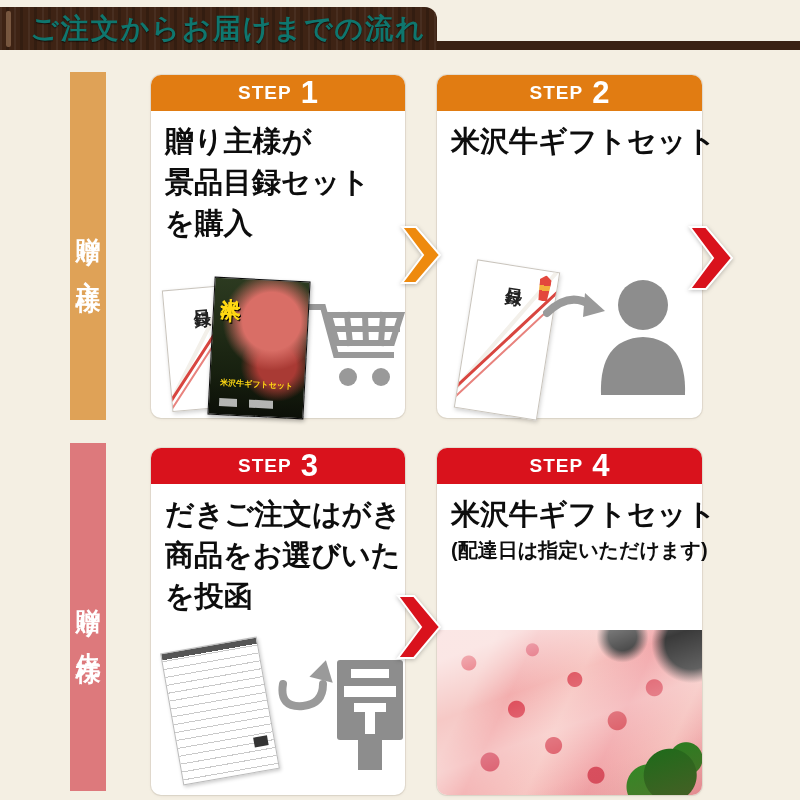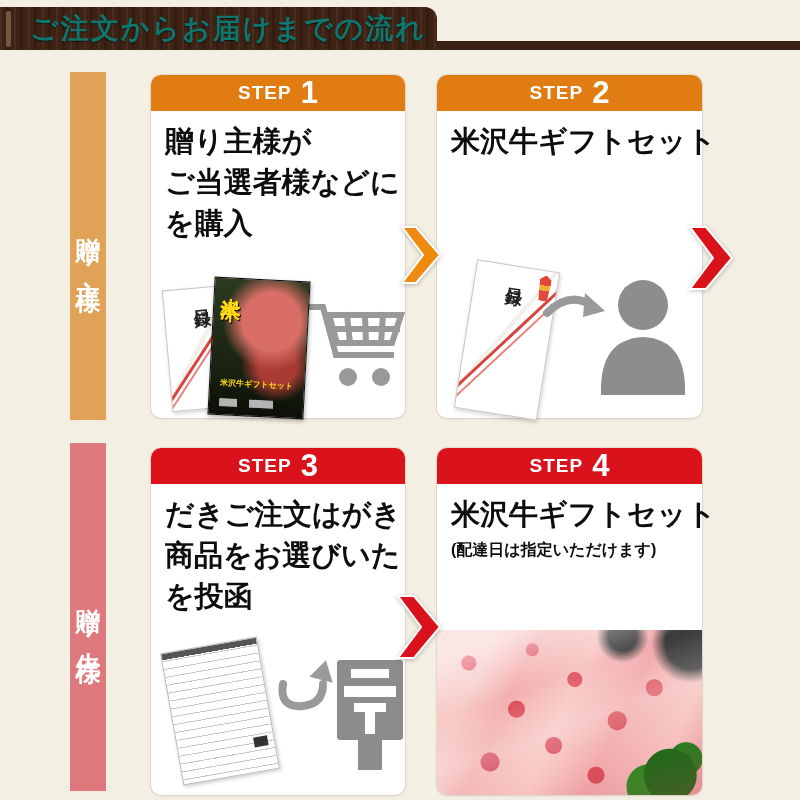--- a/index.html
+++ b/index.html
@@ -45,21 +45,21 @@
   .card-3{left:151px;top:448px;width:254px;height:347px;}
   .card-4{left:437px;top:448px;width:265px;height:347px;}
   .card-head{
     height:36px;border-radius:10px 10px 0 0;
     display:flex;align-items:center;justify-content:center;gap:9px;color:#fff;
   }
   .step-word{font-size:19px;font-weight:bold;letter-spacing:1px;}
   .step-num{font-size:31px;font-weight:bold;line-height:1;position:relative;top:-1px;}
   .card-body{padding:10px 12px 0 14px;}
   .body-line{font-size:29px;font-weight:bold;color:#0d0d0d;line-height:41px;white-space:nowrap;}
-  .note-line{font-size:16px;font-weight:bold;color:#0d0d0d;line-height:26px;margin-top:2px;white-space:nowrap;}
+  .note-line{font-size:20px;font-weight:bold;color:#0d0d0d;line-height:26px;margin-top:2px;white-space:nowrap;}
 
   
   .chev{filter:drop-shadow(0 1px 2px rgba(0,0,0,.25));}
   .chev-1{left:399px;top:224px;}
   .chev-2{left:687px;top:224px;}
   .chev-3{left:395px;top:593px;}
 
   
   .envelope{
     background:#fff;border:1px solid #c9c4bc;box-shadow:1px 2px 4px rgba(0,0,0,.18);
@@ -164,21 +164,21 @@
   <span class="vtext">贈り先様</span>
 </div>
 
 <div class="abs card card-1">
   <div class="card-head" style="background-color: rgb(225, 124, 18);">
     <span class="step-word">STEP</span>
     <span class="step-num">1</span>
   </div>
   <div class="card-body">
     <div class="body-line">贈り主様が</div>
-    <div class="body-line">ご当選者様などに</div>
+    <div class="body-line">景品目録セット</div>
     <div class="body-line">を購入</div>
   </div>
   <div class="abs envelope env-1">
     <div class="ribbon-white"></div>
     <div class="ribbon-red"></div>
     <div class="ribbon-red2"></div>
     <div class="noshi"></div>
     <div class="env-label">目録</div>
   </div>
   <div class="abs brochure">

